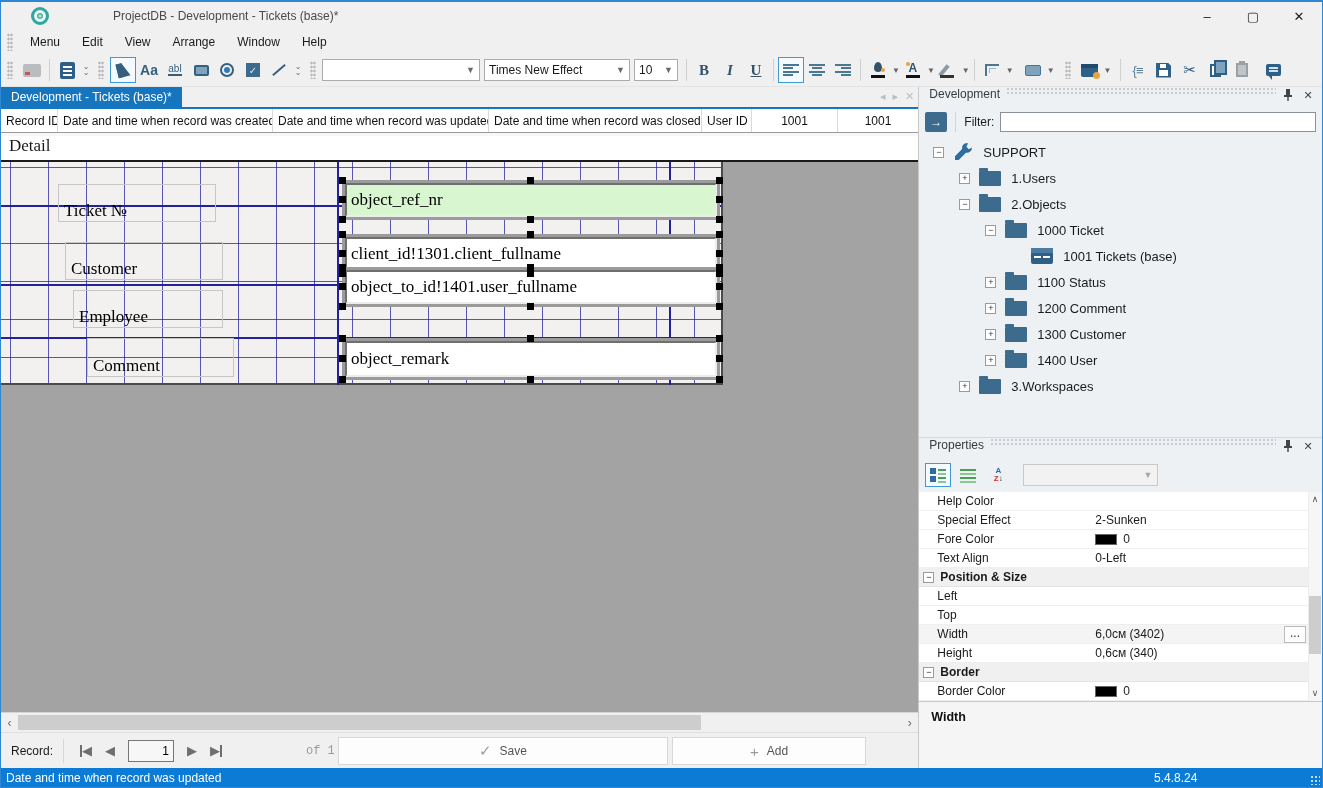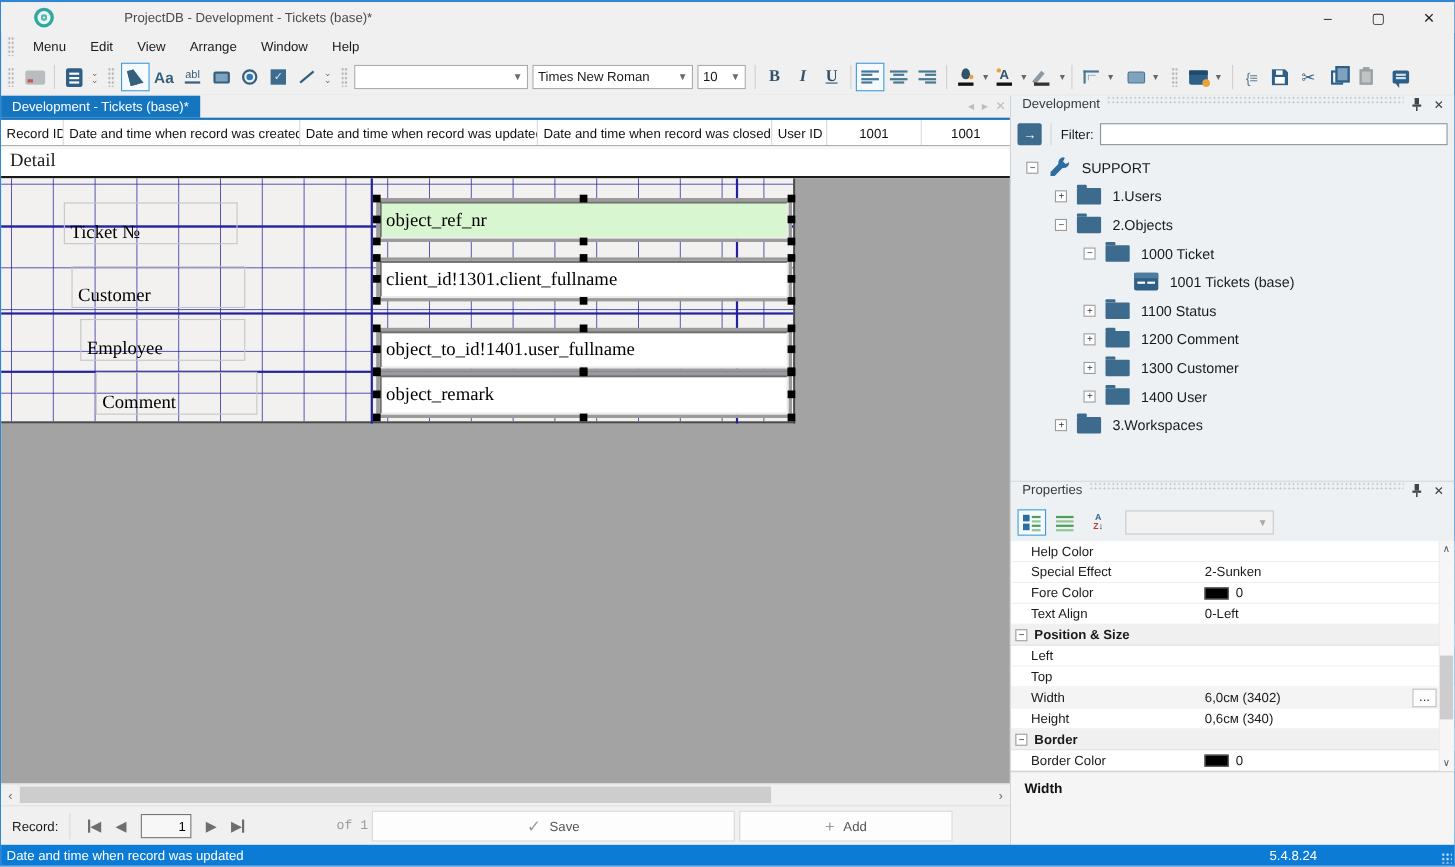--- a/index.html
+++ b/index.html
@@ -255,21 +255,21 @@
     <div class="chev2">
         <span>⌄</span>
         <span>⌄</span>
       </div>
     <div class="grip"></div>
     <div class="combo" style="width:158px">
       <span></span>
         <span class="arr">▼</span>
     </div>
     <div class="combo" style="width:146px; margin-left:4px">
-      <span>Times New Roman</span>
+      <span>Times New Effect</span>
         <span class="arr">▼</span>
     </div>
     <div class="combo" style="width:44px; margin-left:4px">
       <span>10</span>
         <span class="arr">▼</span>
     </div>
     <div class="tsep" style="margin-left:8px"></div>
     <div class="tbtn">
         <span class="fmt">B</span>
       </div>
@@ -417,21 +417,21 @@
             <span>client_id!1301.client_fullname</span>
             <i class="hd tl"></i>
               <i class="hd tc"></i>
               <i class="hd tr"></i>
               <i class="hd ml"></i>
               <i class="hd mr"></i>
               <i class="hd bl"></i>
               <i class="hd bc"></i>
               <i class="hd br"></i>
           </div>
-          <div class="dfield" style="left:344px; top:139px; width:372px; height:34px">
+          <div class="dfield" style="left:344px; top:108px; width:372px; height:34px">
             <span>object_to_id!1401.user_fullname</span>
             <i class="hd tl"></i>
               <i class="hd tc"></i>
               <i class="hd tr"></i>
               <i class="hd ml"></i>
               <i class="hd mr"></i>
               <i class="hd bl"></i>
               <i class="hd bc"></i>
               <i class="hd br"></i>
           </div>

